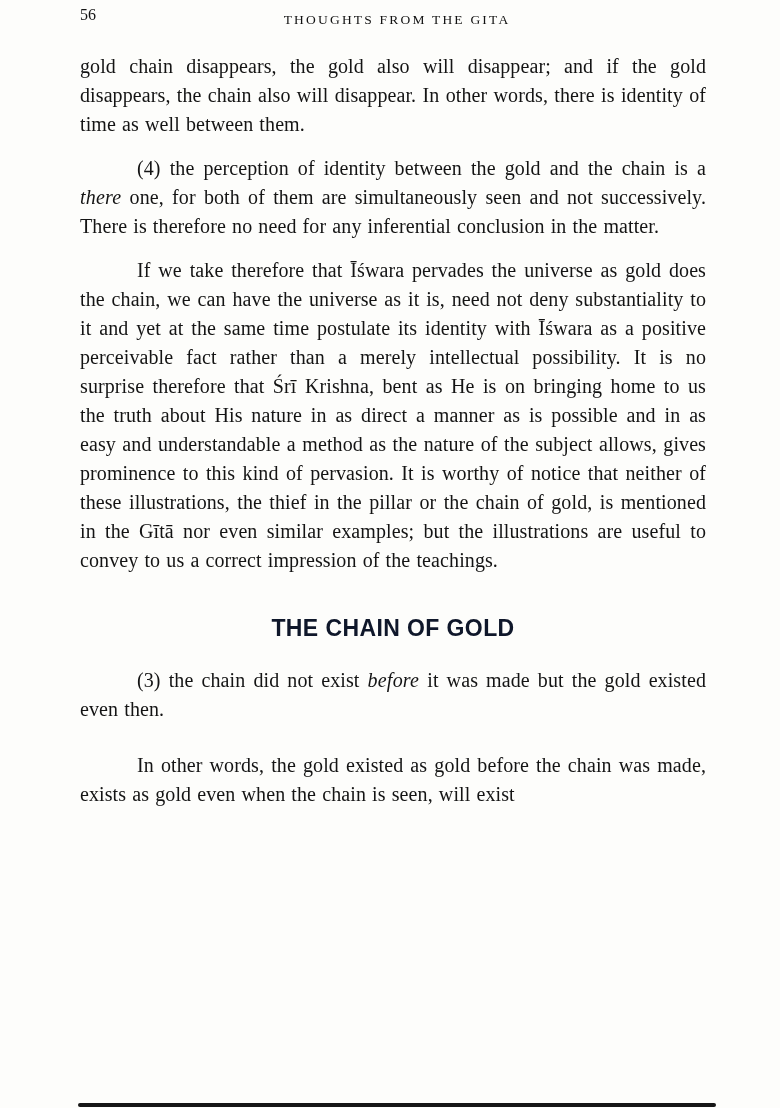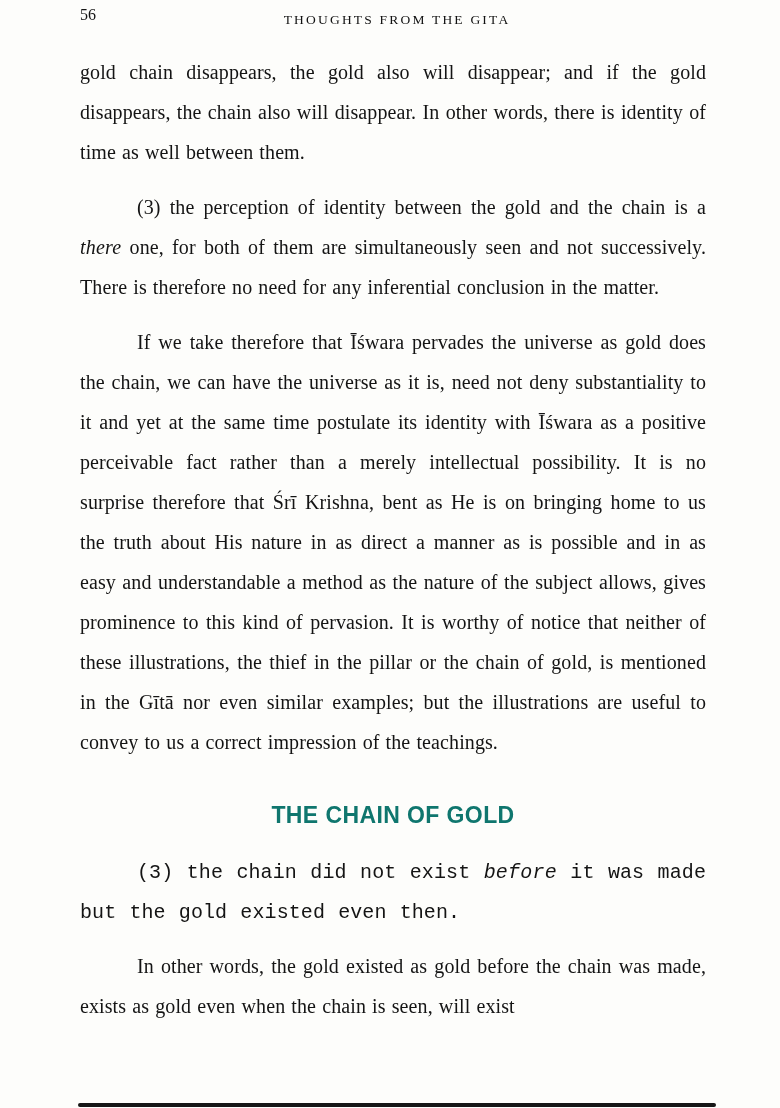--- a/index.html
+++ b/index.html
@@ -37,35 +37,35 @@
   }
   .content {
     margin-top: 12px;
     padding: 0 74px 0 80px;
   }
   .para {
     margin: 0 0 15px 0;
     text-align: justify;
     text-indent: 57px;
     font-size: 20px;
-    line-height: 40px;
+    line-height: 29px;
     word-spacing: 1px;
     letter-spacing: 0.1px;
   }
   .para.noindent { text-indent: 0; }
   .para.item { margin-bottom: 9px; }
-  .para.item-last { margin-bottom: 13px; font-family: Liberation Mono, monospace; }
+  .para.item-last { margin-bottom: 27px; }
   .section-heading {
     font-family: "Liberation Sans", sans-serif;
     font-weight: 700;
     font-size: 23px;
     text-align: center;
     letter-spacing: 0.4px;
     margin: 40px 0 24px 0;
-    color: #0f766e;
+    color: #0f172a;
   }
   .para i { letter-spacing: 0.2px; }
   .scan-edge {
     position: absolute;
     bottom: 1px;
     left: 78px;
     right: 64px;
     height: 4px;
     background: #161616;
     border-radius: 2px;
@@ -74,20 +74,20 @@
 </head>
 <body>
 
 <div class="page">
   <div class="running-head">
     <span class="pagenum">56</span>
     <span class="running-title">THOUGHTS FROM THE GITA</span>
   </div>
   <div class="content">
     <p class="para noindent"><span>gold chain disappears, the gold also will disappear; and if the gold disappears, the chain also will disappear. In other words, there is identity of time as well between them.</span></p>
-    <p class="para"><span>(3) the perception of identity between the gold and the chain is a </span><i>there</i><span> one, for both of them are simultaneously seen and not successively. There is therefore no need for any inferential conclusion in the matter.</span></p>
+    <p class="para"><span>(4) the perception of identity between the gold and the chain is a </span><i>there</i><span> one, for both of them are simultaneously seen and not successively. There is therefore no need for any inferential conclusion in the matter.</span></p>
     <p class="para"><span>If we take therefore that Īśwara pervades the universe as gold does the chain, we can have the universe as it is, need not deny substantiality to it and yet at the same time postulate its identity with Īśwara as a positive perceivable fact rather than a merely intellectual possibility. It is no surprise therefore that Śrī Krishna, bent as He is on bringing home to us the truth about His nature in as direct a manner as is possible and in as easy and understandable a method as the nature of the subject allows, gives prominence to this kind of pervasion. It is worthy of notice that neither of these illustrations, the thief in the pillar or the chain of gold, is mentioned in the Gītā nor even similar examples; but the illustrations are useful to convey to us a correct impression of the teachings.</span></p>
     <h2 class="section-heading">THE CHAIN OF GOLD</h2>
     <p class="para item item-last"><span>(3) the chain did not exist </span><i>before</i><span> it was made but the gold existed even then.</span></p>
     <p class="para"><span>In other words, the gold existed as gold before the chain was made, exists as gold even when the chain is seen, will exist</span></p>
   </div>
   <div class="scan-edge"></div>
 </div>
 
 </body></html>

